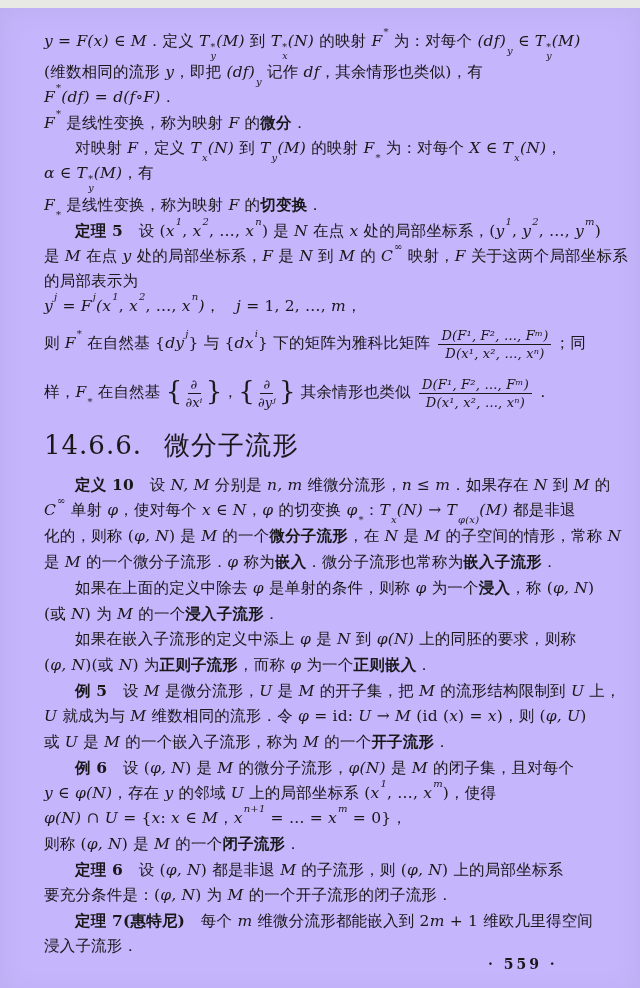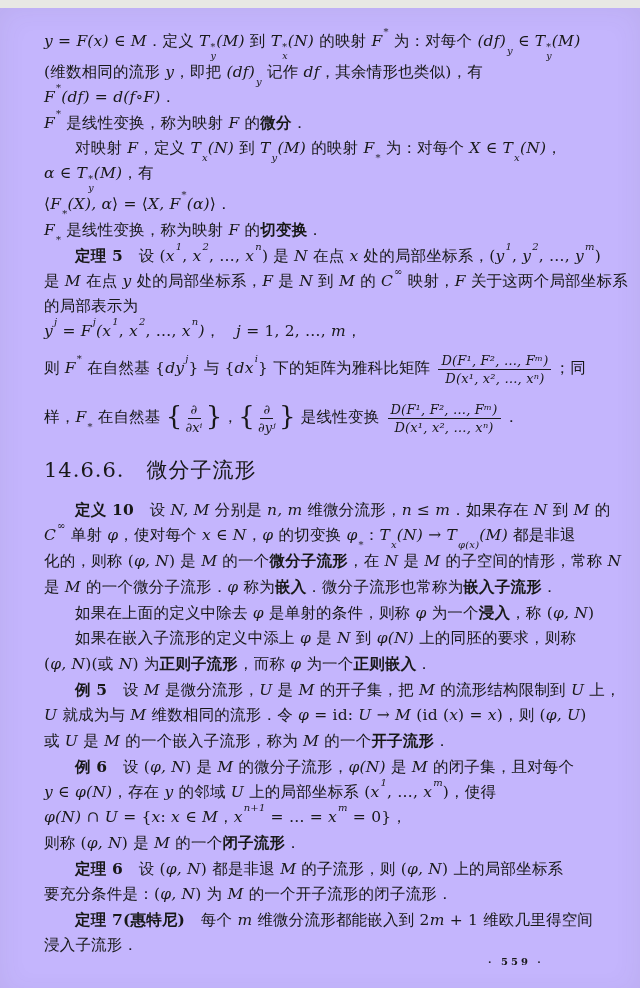--- a/index.html
+++ b/index.html
@@ -20,21 +20,21 @@
   .line{
     font-size:15.5px;
     line-height:25px;
     white-space:nowrap;
     letter-spacing:0.2px;
   }
   .line.center{}
   .line.indent{text-indent:2em;}
   .line.tall{line-height:48px;}
   .heading{
-    font-size:21px;
+    font-size:26px;
     line-height:30px;
     margin:14px 0 12px 0;
     letter-spacing:1px;
   }
   .heading .text-run + .text-run{margin-left:22px;}
   .m{font-style:italic;font-family:"DejaVu Serif","Liberation Serif",serif;}
   .b{font-weight:bold;font-style:normal;text-align:right;}
   sup{font-size:10px;position:relative;top:-5px;line-height:0;margin-left:1px;font-style:italic;}
   sub{font-size:10px;position:relative;top:4px;line-height:0;margin-left:1px;font-style:italic;}
   .ss{
@@ -47,21 +47,21 @@
     vertical-align:middle;
     font-size:13px;line-height:15px;
     margin:0 3px;
     font-style:italic;
   }
   .frac .num{border-bottom:1.2px solid #181818;padding:0 3px 1px 3px;}
   .frac .den{padding-top:1px;}
   .big{font-size:26px;font-style:normal;vertical-align:-3px;}
   .page-number{
     position:absolute;top:948px;left:488px;
-    font-size:10px;font-weight:bold;
+    font-size:14px;font-weight:bold;
     letter-spacing:3px;
   }
 </style>
 </head>
 <body>
 
 <div class="page">
   <div class="text-block" id="text-content">
       <div class="line"><span class="m math-run">y = F(x) ∈ M</span><span class="text-run">．定义 </span><span class="m math-run">T<span class="ss">
             <span>*</span>
@@ -74,46 +74,46 @@
             <span>y</span>
           </span></span><span class="m math-run">(M)</span></div>
       <div class="line"><span class="text-run">(维数相同的流形 </span><span class="m math-run">y</span><span class="text-run">，即把 </span><span class="m math-run">(df)<sub>y</sub></span><span class="text-run"> 记作 </span><span class="m math-run">df</span><span class="text-run">，其余情形也类似)，有</span></div>
       <div class="line center"><span class="m math-run">F<sup>*</sup></span><span class="m math-run">(df) = d(f∘F)</span><span class="text-run">．</span></div>
       <div class="line"><span class="m math-run">F<sup>*</sup></span><span class="text-run"> 是线性变换，称为映射 </span><span class="m math-run">F</span><span class="text-run"> 的</span><span class="b bold-term">微分</span><span class="text-run">．</span></div>
       <div class="line indent"><span class="text-run">对映射 </span><span class="m math-run">F</span><span class="text-run">，定义 </span><span class="m math-run">T<sub>x</sub></span><span class="m math-run">(N)</span><span class="text-run"> 到 </span><span class="m math-run">T<sub>y</sub></span><span class="m math-run">(M)</span><span class="text-run"> 的映射 </span><span class="m math-run">F<sub>*</sub></span><span class="text-run"> 为：对每个 </span><span class="m math-run">X</span><span class="text-run"> ∈ </span><span class="m math-run">T<sub>x</sub></span><span class="m math-run">(N)</span><span class="text-run">，</span></div>
       <div class="line"><span class="m math-run">α</span><span class="text-run"> ∈ </span><span class="m math-run">T<span class="ss">
             <span>*</span>
             <span>y</span>
           </span></span><span class="m math-run">(M)</span><span class="text-run">，有</span></div>
-      <div class="line center"><span class="text-run">⟨</span><span class="m math-run">F<sub>*</sub></span><span class="m math-run">(X), α</span><span class="text-run">⟩ = ⟨</span><span class="m math-run">X, </span><span class="m math-run">F<sup>*</sup></span><span class="m math-run">(α)</span><span class="text-run">⟩．</span></div>
       <div class="line"><span class="m math-run">F<sub>*</sub></span><span class="text-run"> 是线性变换，称为映射 </span><span class="m math-run">F</span><span class="text-run"> 的</span><span class="b bold-term">切变换</span><span class="text-run">．</span></div>
       <div class="line indent"><span class="b bold-term">定理 5</span><span class="text-run">　设 (</span><span class="m math-run">x<sup>1</sup></span><span class="text-run">, </span><span class="m math-run">x<sup>2</sup></span><span class="text-run">, …, </span><span class="m math-run">x<sup>n</sup></span><span class="text-run">) 是 </span><span class="m math-run">N</span><span class="text-run"> 在点 </span><span class="m math-run">x</span><span class="text-run"> 处的局部坐标系，(</span><span class="m math-run">y<sup>1</sup></span><span class="text-run">, </span><span class="m math-run">y<sup>2</sup></span><span class="text-run">, …, </span><span class="m math-run">y<sup>m</sup></span><span class="text-run">)</span></div>
       <div class="line"><span class="text-run">是 </span><span class="m math-run">M</span><span class="text-run"> 在点 </span><span class="m math-run">y</span><span class="text-run"> 处的局部坐标系，</span><span class="m math-run">F</span><span class="text-run"> 是 </span><span class="m math-run">N</span><span class="text-run"> 到 </span><span class="m math-run">M</span><span class="text-run"> 的 </span><span class="m math-run">C<sup>∞</sup></span><span class="text-run"> 映射，</span><span class="m math-run">F</span><span class="text-run"> 关于这两个局部坐标系</span></div>
       <div class="line"><span class="text-run">的局部表示为</span></div>
       <div class="line center"><span class="m math-run">y<sup>j</sup></span><span class="text-run"> = </span><span class="m math-run">F<sup>j</sup></span><span class="m math-run">(</span><span class="m math-run">x<sup>1</sup></span><span class="text-run">, </span><span class="m math-run">x<sup>2</sup></span><span class="text-run">, …, </span><span class="m math-run">x<sup>n</sup></span><span class="m math-run">)</span><span class="text-run">，　</span><span class="m math-run">j</span><span class="text-run"> = 1, 2, …, </span><span class="m math-run">m</span><span class="text-run">，</span></div>
       <div class="line tall"><span class="text-run">则 </span><span class="m math-run">F<sup>*</sup></span><span class="text-run"> 在自然基 {</span><span class="m math-run">dy<sup>j</sup></span><span class="text-run">} 与 {</span><span class="m math-run">dx<sup>i</sup></span><span class="text-run">} 下的矩阵为雅科比矩阵 </span><span class="frac">
           <span class="num">D(F¹, F², …, Fᵐ)</span>
           <span class="den">D(x¹, x², …, xⁿ)</span>
         </span><span class="text-run">；同</span></div>
       <div class="line tall"><span class="text-run">样，</span><span class="m math-run">F<sub>*</sub></span><span class="text-run"> 在自然基 </span><span class="big text-run">{</span><span class="frac">
           <span class="num">∂</span>
           <span class="den">∂xⁱ</span>
         </span><span class="big text-run">}</span><span class="text-run">，</span><span class="big text-run">{</span><span class="frac">
           <span class="num">∂</span>
           <span class="den">∂yʲ</span>
-        </span><span class="big text-run">}</span><span class="text-run"> 是线性变换 </span><span class="frac">
+        </span><span class="big text-run">}</span><span class="text-run"> 其余情形也类似 </span><span class="frac">
           <span class="num">D(F¹, F², …, Fᵐ)</span>
           <span class="den">D(x¹, x², …, xⁿ)</span>
         </span><span class="text-run">．</span></div>
       <div class="line heading"><span class="text-run">14.6.6.</span><span class="text-run">微分子流形</span></div>
       <div class="line indent"><span class="b bold-term">定义 10</span><span class="text-run">　设 </span><span class="m math-run">N, M</span><span class="text-run"> 分别是 </span><span class="m math-run">n, m</span><span class="text-run"> 维微分流形，</span><span class="m math-run">n</span><span class="text-run"> ≤ </span><span class="m math-run">m</span><span class="text-run">．如果存在 </span><span class="m math-run">N</span><span class="text-run"> 到 </span><span class="m math-run">M</span><span class="text-run"> 的</span></div>
       <div class="line"><span class="m math-run">C<sup>∞</sup></span><span class="text-run"> 单射 </span><span class="m math-run">φ</span><span class="text-run">，使对每个 </span><span class="m math-run">x</span><span class="text-run"> ∈ </span><span class="m math-run">N</span><span class="text-run">，</span><span class="m math-run">φ</span><span class="text-run"> 的切变换 </span><span class="m math-run">φ<sub>*</sub></span><span class="text-run">：</span><span class="m math-run">T<sub>x</sub></span><span class="m math-run">(N)</span><span class="text-run"> → </span><span class="m math-run">T<sub>φ(x)</sub></span><span class="m math-run">(M)</span><span class="text-run"> 都是非退</span></div>
       <div class="line"><span class="text-run">化的，则称 (</span><span class="m math-run">φ, N</span><span class="text-run">) 是 </span><span class="m math-run">M</span><span class="text-run"> 的一个</span><span class="b bold-term">微分子流形</span><span class="text-run">，在 </span><span class="m math-run">N</span><span class="text-run"> 是 </span><span class="m math-run">M</span><span class="text-run"> 的子空间的情形，常称 </span><span class="m math-run">N</span></div>
       <div class="line"><span class="text-run">是 </span><span class="m math-run">M</span><span class="text-run"> 的一个微分子流形．</span><span class="m math-run">φ</span><span class="text-run"> 称为</span><span class="b bold-term">嵌入</span><span class="text-run">．微分子流形也常称为</span><span class="b bold-term">嵌入子流形</span><span class="text-run">．</span></div>
       <div class="line indent"><span class="text-run">如果在上面的定义中除去 </span><span class="m math-run">φ</span><span class="text-run"> 是单射的条件，则称 </span><span class="m math-run">φ</span><span class="text-run"> 为一个</span><span class="b bold-term">浸入</span><span class="text-run">，称 (</span><span class="m math-run">φ, N</span><span class="text-run">)</span></div>
+      <div class="line"><span class="text-run">(或 </span><span class="m math-run">N</span><span class="text-run">) 为 </span><span class="m math-run">M</span><span class="text-run"> 的一个</span><span class="b bold-term">浸入子流形</span><span class="text-run">．</span></div>
       <div class="line indent"><span class="text-run">如果在嵌入子流形的定义中添上 </span><span class="m math-run">φ</span><span class="text-run"> 是 </span><span class="m math-run">N</span><span class="text-run"> 到 </span><span class="m math-run">φ(N)</span><span class="text-run"> 上的同胚的要求，则称</span></div>
       <div class="line"><span class="text-run">(</span><span class="m math-run">φ, N</span><span class="text-run">)(或 </span><span class="m math-run">N</span><span class="text-run">) 为</span><span class="b bold-term">正则子流形</span><span class="text-run">，而称 </span><span class="m math-run">φ</span><span class="text-run"> 为一个</span><span class="b bold-term">正则嵌入</span><span class="text-run">．</span></div>
       <div class="line indent"><span class="b bold-term">例 5</span><span class="text-run">　设 </span><span class="m math-run">M</span><span class="text-run"> 是微分流形，</span><span class="m math-run">U</span><span class="text-run"> 是 </span><span class="m math-run">M</span><span class="text-run"> 的开子集，把 </span><span class="m math-run">M</span><span class="text-run"> 的流形结构限制到 </span><span class="m math-run">U</span><span class="text-run"> 上，</span></div>
       <div class="line"><span class="m math-run">U</span><span class="text-run"> 就成为与 </span><span class="m math-run">M</span><span class="text-run"> 维数相同的流形．令 </span><span class="m math-run">φ</span><span class="text-run"> = id: </span><span class="m math-run">U</span><span class="text-run"> → </span><span class="m math-run">M</span><span class="text-run"> (id (</span><span class="m math-run">x</span><span class="text-run">) = </span><span class="m math-run">x</span><span class="text-run">)，则 (</span><span class="m math-run">φ, U</span><span class="text-run">)</span></div>
       <div class="line"><span class="text-run">或 </span><span class="m math-run">U</span><span class="text-run"> 是 </span><span class="m math-run">M</span><span class="text-run"> 的一个嵌入子流形，称为 </span><span class="m math-run">M</span><span class="text-run"> 的一个</span><span class="b bold-term">开子流形</span><span class="text-run">．</span></div>
       <div class="line indent"><span class="b bold-term">例 6</span><span class="text-run">　设 (</span><span class="m math-run">φ, N</span><span class="text-run">) 是 </span><span class="m math-run">M</span><span class="text-run"> 的微分子流形，</span><span class="m math-run">φ(N)</span><span class="text-run"> 是 </span><span class="m math-run">M</span><span class="text-run"> 的闭子集，且对每个</span></div>
       <div class="line"><span class="m math-run">y</span><span class="text-run"> ∈ </span><span class="m math-run">φ(N)</span><span class="text-run">，存在 </span><span class="m math-run">y</span><span class="text-run"> 的邻域 </span><span class="m math-run">U</span><span class="text-run"> 上的局部坐标系 (</span><span class="m math-run">x<sup>1</sup></span><span class="text-run">, …, </span><span class="m math-run">x<sup>m</sup></span><span class="text-run">)，使得</span></div>
       <div class="line center"><span class="m math-run">φ(N)</span><span class="text-run"> ∩ </span><span class="m math-run">U</span><span class="text-run"> = {</span><span class="m math-run">x</span><span class="text-run">: </span><span class="m math-run">x</span><span class="text-run"> ∈ </span><span class="m math-run">M</span><span class="text-run">，</span><span class="m math-run">x<sup>n+1</sup></span><span class="text-run"> = … = </span><span class="m math-run">x<sup>m</sup></span><span class="text-run"> = 0}，</span></div>
       <div class="line"><span class="text-run">则称 (</span><span class="m math-run">φ, N</span><span class="text-run">) 是 </span><span class="m math-run">M</span><span class="text-run"> 的一个</span><span class="b bold-term">闭子流形</span><span class="text-run">．</span></div>
       <div class="line indent"><span class="b bold-term">定理 6</span><span class="text-run">　设 (</span><span class="m math-run">φ, N</span><span class="text-run">) 都是非退 </span><span class="m math-run">M</span><span class="text-run"> 的子流形，则 (</span><span class="m math-run">φ, N</span><span class="text-run">) 上的局部坐标系</span></div>

